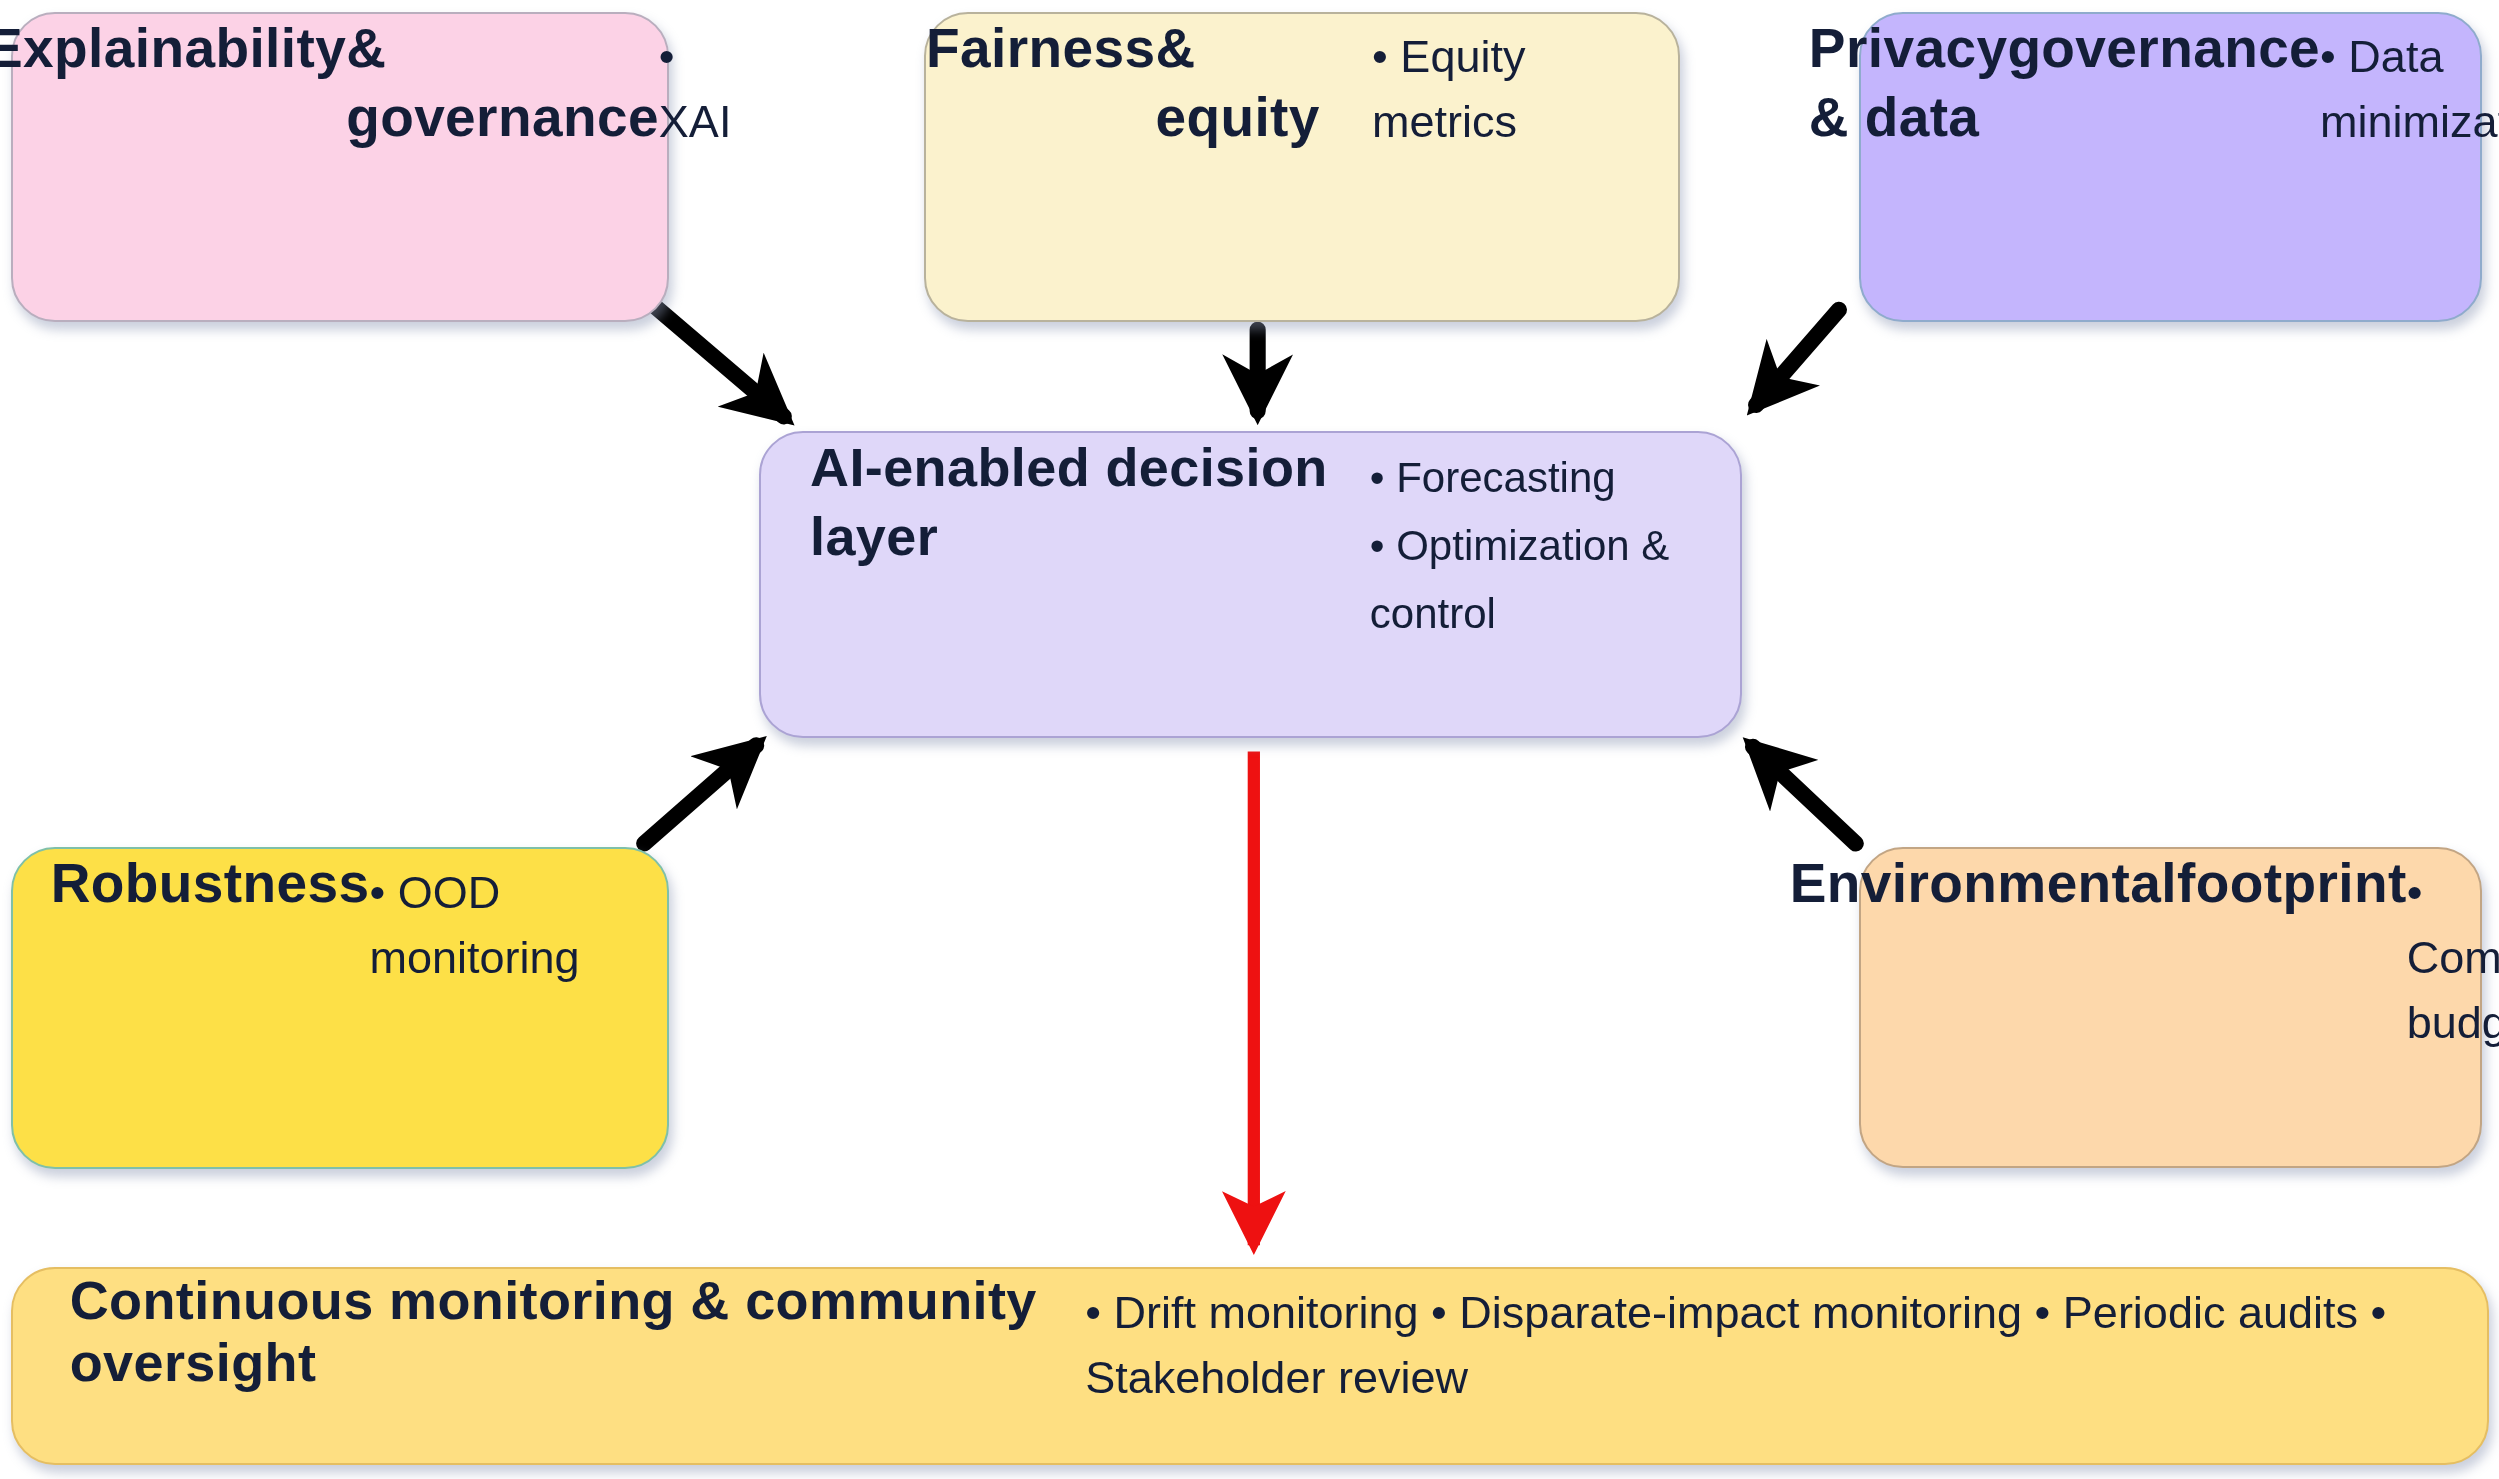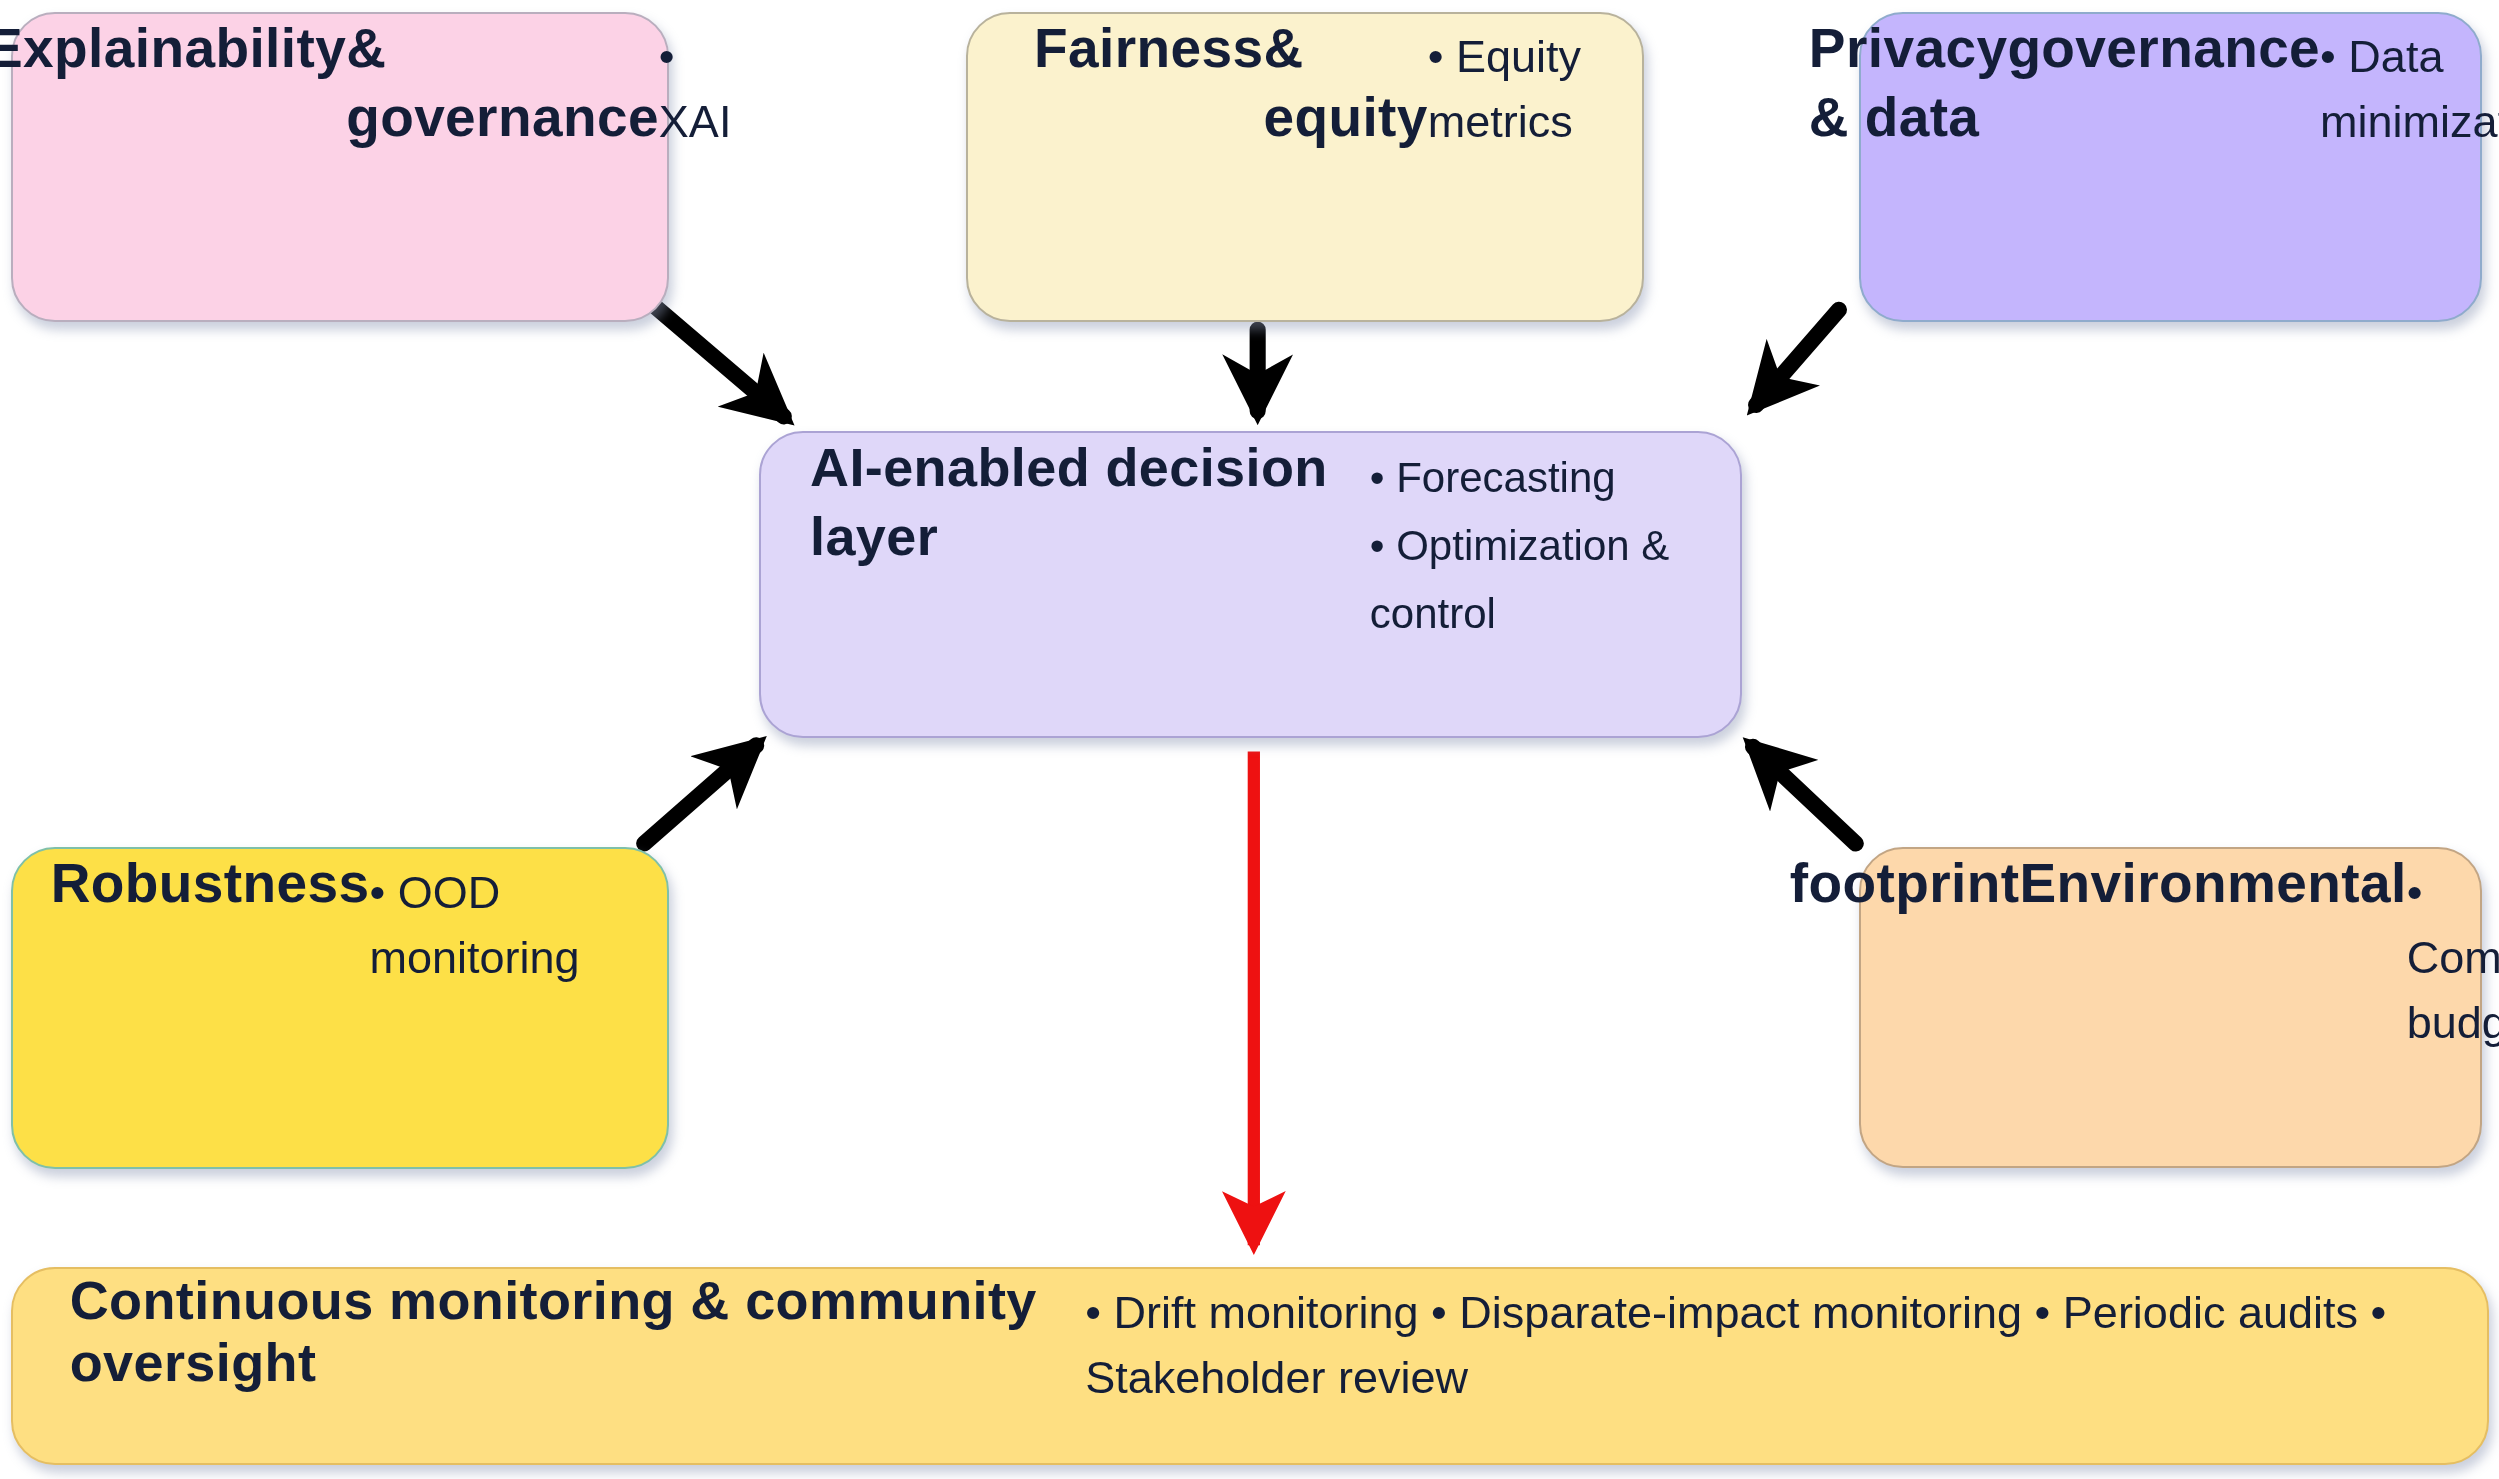--- a/index.html
+++ b/index.html
@@ -38,21 +38,21 @@
     line-height: 1.27;
     letter-spacing: 0.4px;
   }
   .box .bullets { margin-top: 10.7px; }
   .box .bullet {
     font-size: 45px;
     line-height: 1.45;
   }
   
   .box-explainability { left: 10.7px;  top: 11.5px; width: 658px; height: 310px; padding-left: 38px; }
-  .box-fairness       { left: 966px; top: 11.5px; width: 678px; height: 310px; padding-left: 66px; }
+  .box-fairness       { left: 924px; top: 11.5px; width: 756px; height: 310px; }
   .box-privacy        { left: 1859px; top: 11.5px; width: 623px; height: 310px; padding-left: 38px; }
   
   .box-decision { left: 759px; top: 431px; width: 983px; height: 307px; padding-left: 49px; }
   .box-decision .title { font-size: 54px; margin-bottom: 20px; }
   .box-decision .bullet { font-size: 42px; line-height: 1.62; }
   
   .box-robustness    { left: 10.7px;   top: 847px; width: 658px; height: 322px; padding-left: 38px; }
   .box-environmental { left: 1859px; top: 847px; width: 623px; height: 321px; padding-left: 38px; }
   
   .box-oversight { left: 10.7px; top: 1267px; width: 2478px; height: 198px; padding-left: 57px; }
@@ -115,22 +115,22 @@
   </div>
 
   <div class="box box-robustness" style="background: #fde047; border-color: rgb(127, 192, 168);">
     <div class="title">Robustness</div>
     <div class="bullets">
       <div class="bullet">• OOD monitoring</div>
     </div>
   </div>
 
   <div class="box box-environmental" style="background: rgb(253, 216, 171); border-color: rgb(194, 165, 132);">
+    <div class="title">Environmental</div>
     <div class="title">footprint</div>
-    <div class="title">Environmental</div>
     <div class="bullets">
       <div class="bullet">• Compute budgets</div>
     </div>
   </div>
 
   <div class="box box-oversight" style="background: rgb(254, 223, 130); border-color: rgb(229, 190, 98);">
     <div class="title">Continuous monitoring &amp; community oversight</div>
     <div class="bullets">
       <div class="bullet">• Drift monitoring • Disparate-impact monitoring • Periodic audits • Stakeholder review</div>
     </div>

